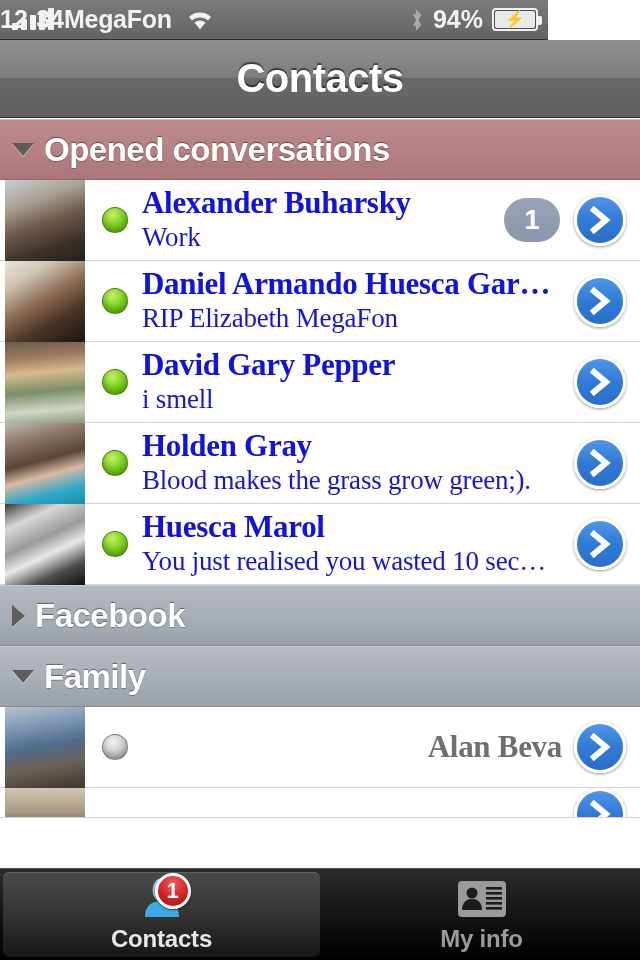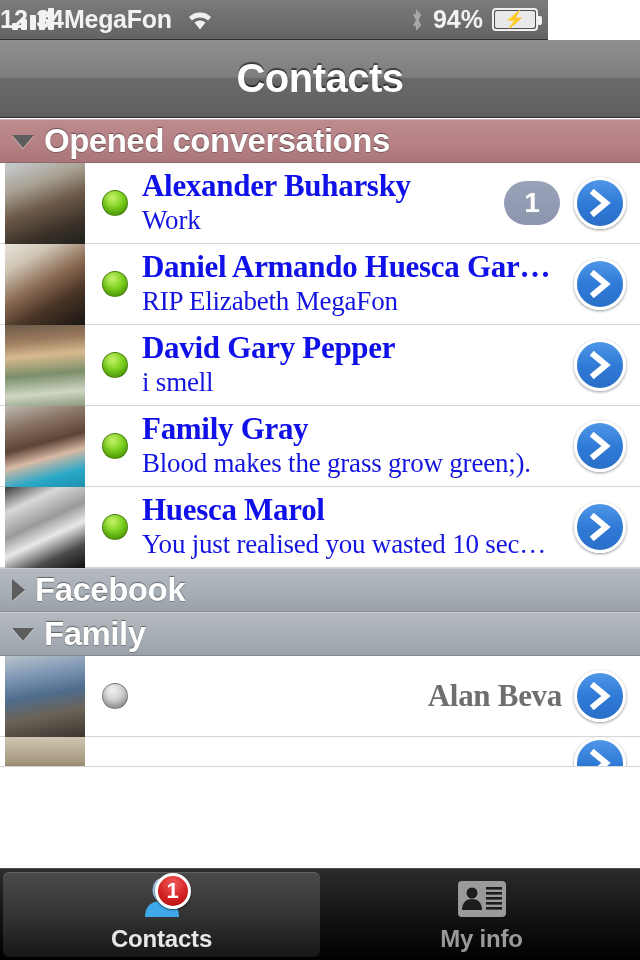--- a/index.html
+++ b/index.html
@@ -68,21 +68,21 @@
   }
 
   
   .list{
     position:absolute; top:119px; left:0; width:640px; bottom:92px;
     overflow:hidden; background:#ffffff;
   }
 
   
   .section{
-    position:relative; height:44px; width:640px;
+    position:relative; height:61px; width:640px;
     display:flex; align-items:center;
     border-top:1px solid rgba(255,255,255,0.45);
     border-bottom:1px solid rgba(0,0,0,0.25);
   }
   .section.mauve{
     background:linear-gradient(to bottom,#bd8a8e 0%,#b58185 55%,#aa7579 100%);
   }
   .section.gray{
     background:linear-gradient(to bottom,#b4bac0 0%,#a8aeb5 55%,#9ba1a8 100%);
   }
@@ -286,21 +286,21 @@
         <svg width="26" height="28" viewBox="0 0 26 28">
           <path d="M7 4 L19 14 L7 24" fill="none" stroke="#ffffff" stroke-width="6" stroke-linecap="square" stroke-linejoin="miter"></path>
         </svg>
       </span>
     </div>
 
     <div class="row">
       <div class="avatar" style="background-image:linear-gradient(165deg,#bdb9b4 0%,#8a7463 24%,#5d4436 46%,#d8b9a4 62%,#2aa8c8 82%,#1d8fad 100%)"></div>
       <span class="dot online"></span>
       <div class="texts">
-        <div class="cname">Family Gray</div>
+        <div class="cname">Holden Gray</div>
         <div class="cstatus">Blood makes the grass grow green;).</div>
       </div>
       <span class="disclosure">
         <svg width="26" height="28" viewBox="0 0 26 28">
           <path d="M7 4 L19 14 L7 24" fill="none" stroke="#ffffff" stroke-width="6" stroke-linecap="square" stroke-linejoin="miter"></path>
         </svg>
       </span>
     </div>
 
     <div class="row">

